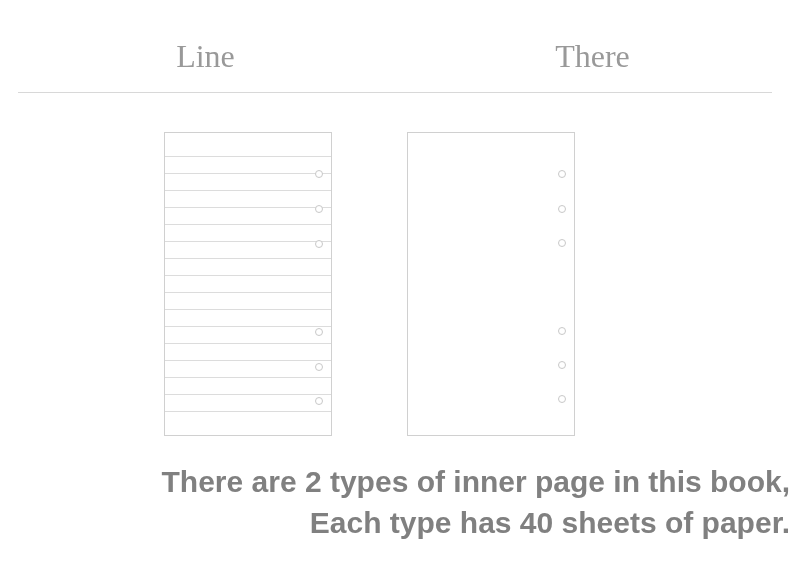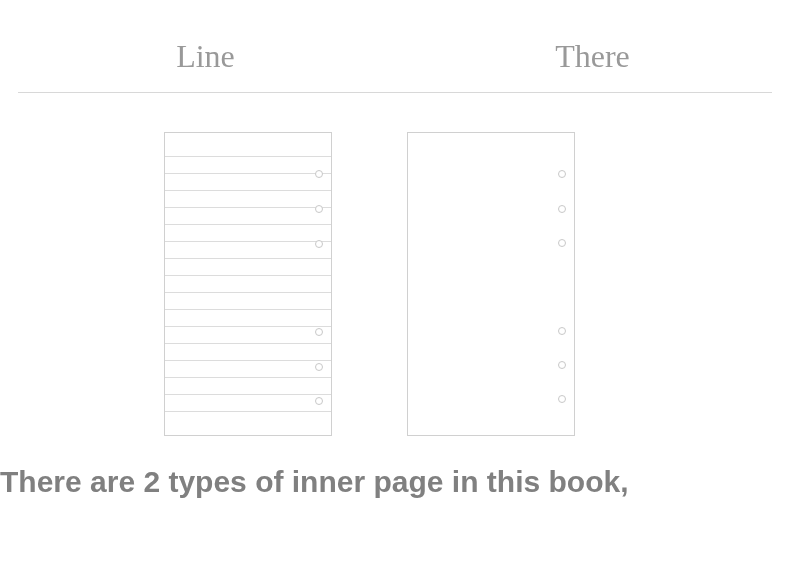--- a/index.html
+++ b/index.html
@@ -63,21 +63,21 @@
     height: 8px;
     border: 1px solid #c8c8c8;
     border-radius: 50%;
     background: #ffffff;
   }
   .caption {
     position: absolute;
     top: 462px;
     left: 0;
     width: 790px;
-    text-align: left;
+    text-align: right;
     font-family: 'Segoe UI', Tahoma, Arial, sans-serif;
     font-size: 30px;
     font-weight: 600;
     color: #808080;
     line-height: 1.35;
   }
 </style>
 </head>
 <body>
 
@@ -122,13 +122,14 @@
     <div class="hole" style="top:106px; left:150px"></div>
     <div class="hole" style="top:194px; left:150px"></div>
     <div class="hole" style="top:228px; left:150px"></div>
     <div class="hole" style="top:262px; left:150px"></div>
   </div>
 
 </div>
 
 <div class="caption">
   <div>There are 2 types of inner page in this book,</div>
+  <div>Each type has 40 sheets of paper.</div>
 </div>
 
 </body></html>

